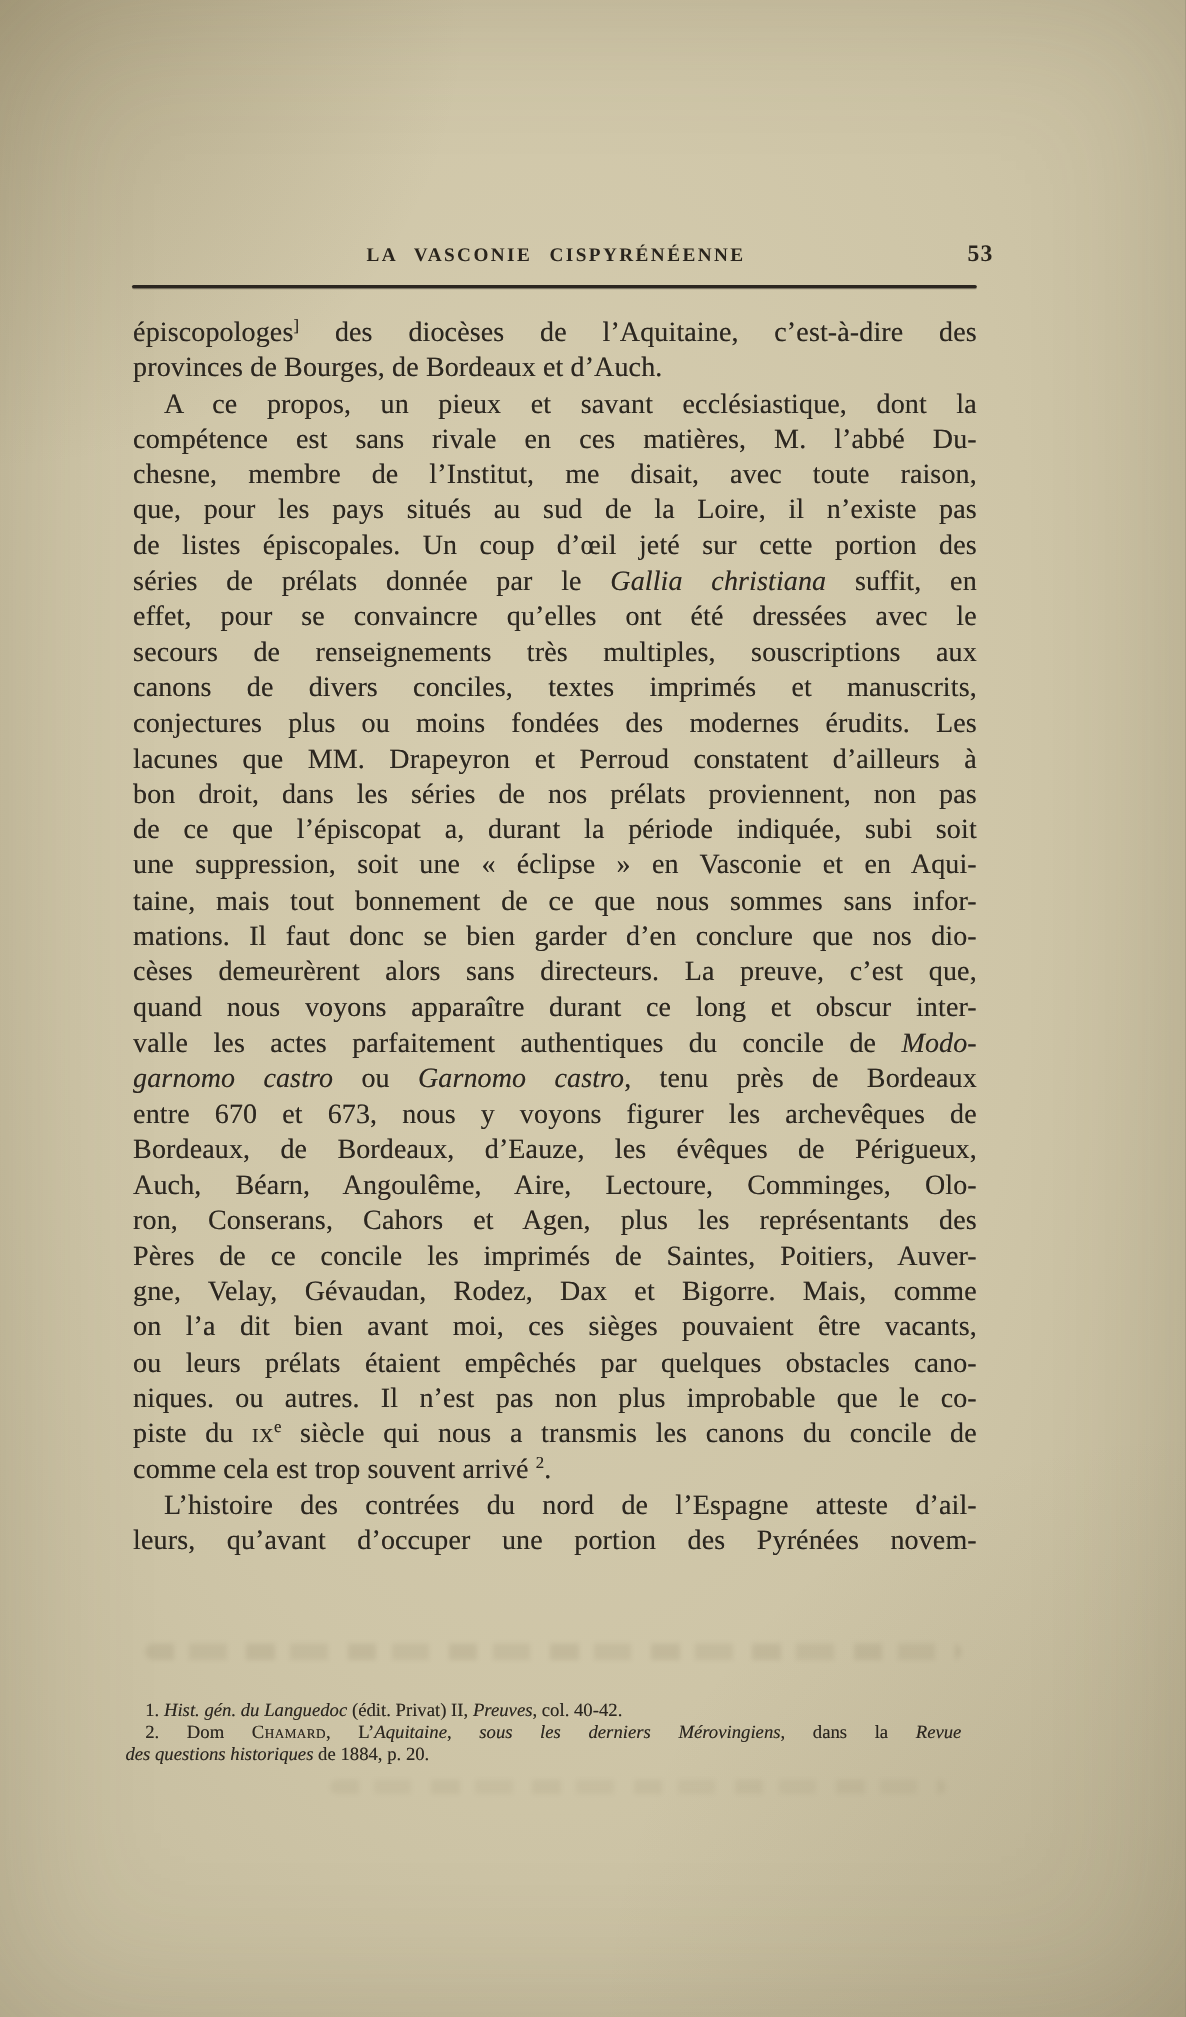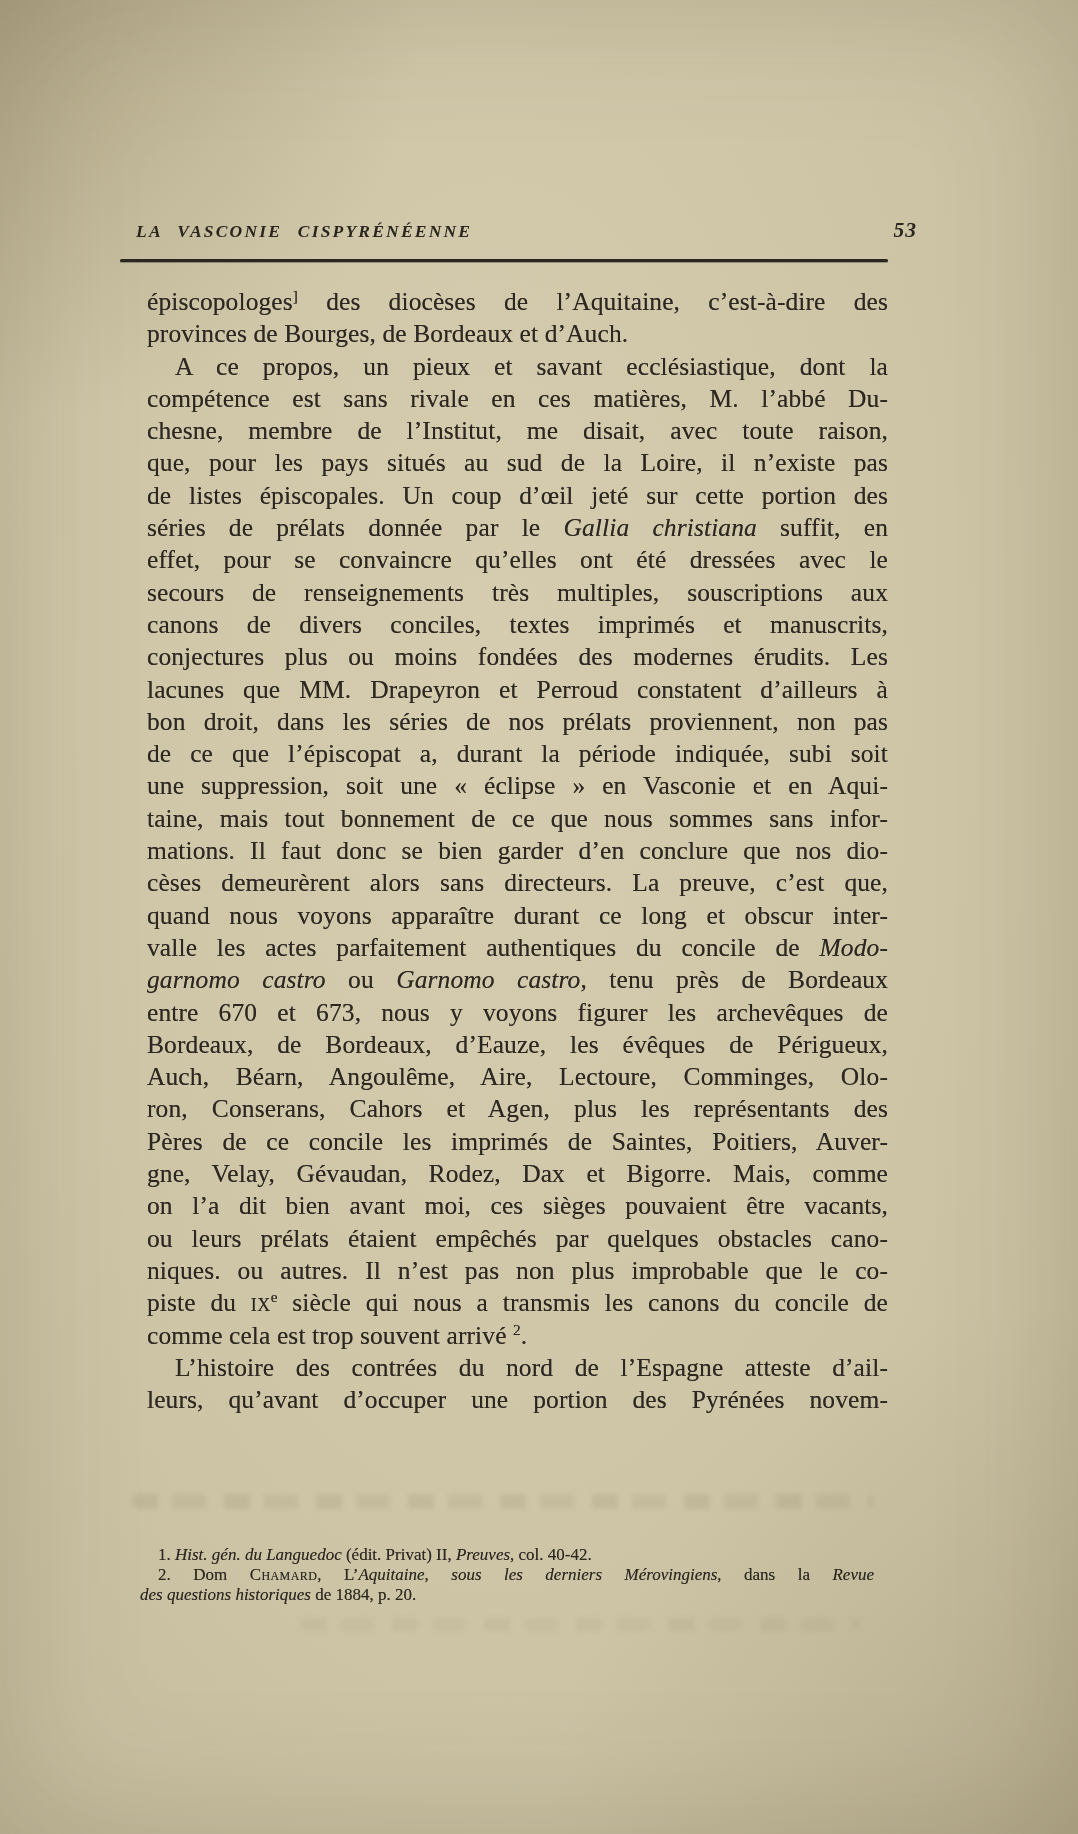--- a/index.html
+++ b/index.html
@@ -10,23 +10,22 @@
     overflow:hidden;
     font-family:"Liberation Serif","DejaVu Serif",serif;
     color:#2c2720;
     background:
       radial-gradient(circle at 0% 0%, rgba(110,96,62,.28), rgba(110,96,62,0) 20%),
       radial-gradient(circle at 100% 100%, rgba(110,96,62,.16), rgba(110,96,62,0) 25%),
       radial-gradient(ellipse at 46% 38%, #d6cdb0 0%, #cec5a7 55%, #c3ba9c 100%);
     box-shadow: inset 0 0 140px rgba(86,74,44,.22);
   }
   .running-header{
-    position:absolute;top:221px;left:136px;width:767px;height:30px;
-    text-align:left;
-    font-style:italic;
+    position:absolute;top:221px;left:122px;width:767px;height:30px;
+    text-align:center;
   }
   .header-title{
     font-weight:bold;font-size:17.5px;letter-spacing:2.2px;word-spacing:9px;
     color:#2a251d;
   }
   .page-number{
     position:absolute;right:-14px;top:-3px;
     font-weight:bold;font-size:21.5px;letter-spacing:1px;color:#2a251d;
   }
   .header-rule{
@@ -41,21 +40,20 @@
   }
   .footnotes{
     position:absolute;top:1545px;left:114px;width:760px;
     font-size:17px;line-height:19.8px;
     text-shadow:0 0 .4px rgba(44,39,32,.5);
   }
   .line,.fn-line{
     text-align:justify;
     text-align-last:justify;
     white-space:normal;
-    margin-left:26px;
   }
   .line.last,.fn-line.last{text-align-last:left;}
   .line.indent{text-indent:28px;}
   .fn-line.indent{text-indent:18px;}
   .it{font-style:italic;}
   .sc{font-variant:small-caps;letter-spacing:.4px;}
   .sup{vertical-align:super;font-size:60%;line-height:0;}
   .smudge{
     position:absolute;opacity:.22;filter:blur(2.5px);border-radius:8px;
     background:repeating-linear-gradient(90deg,

